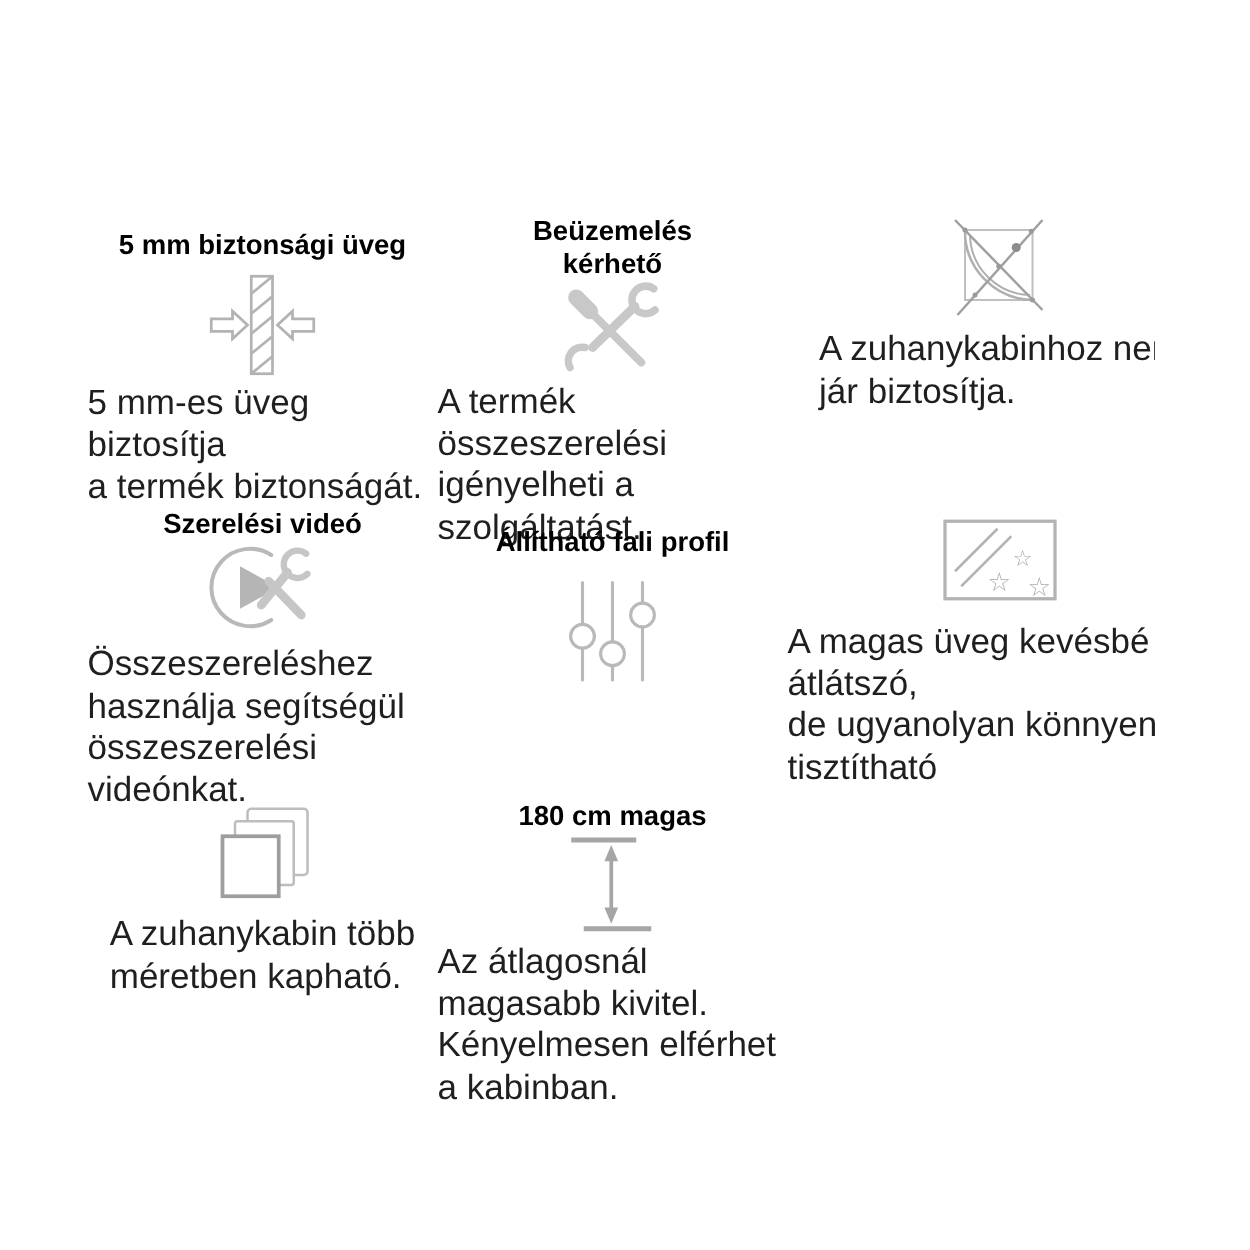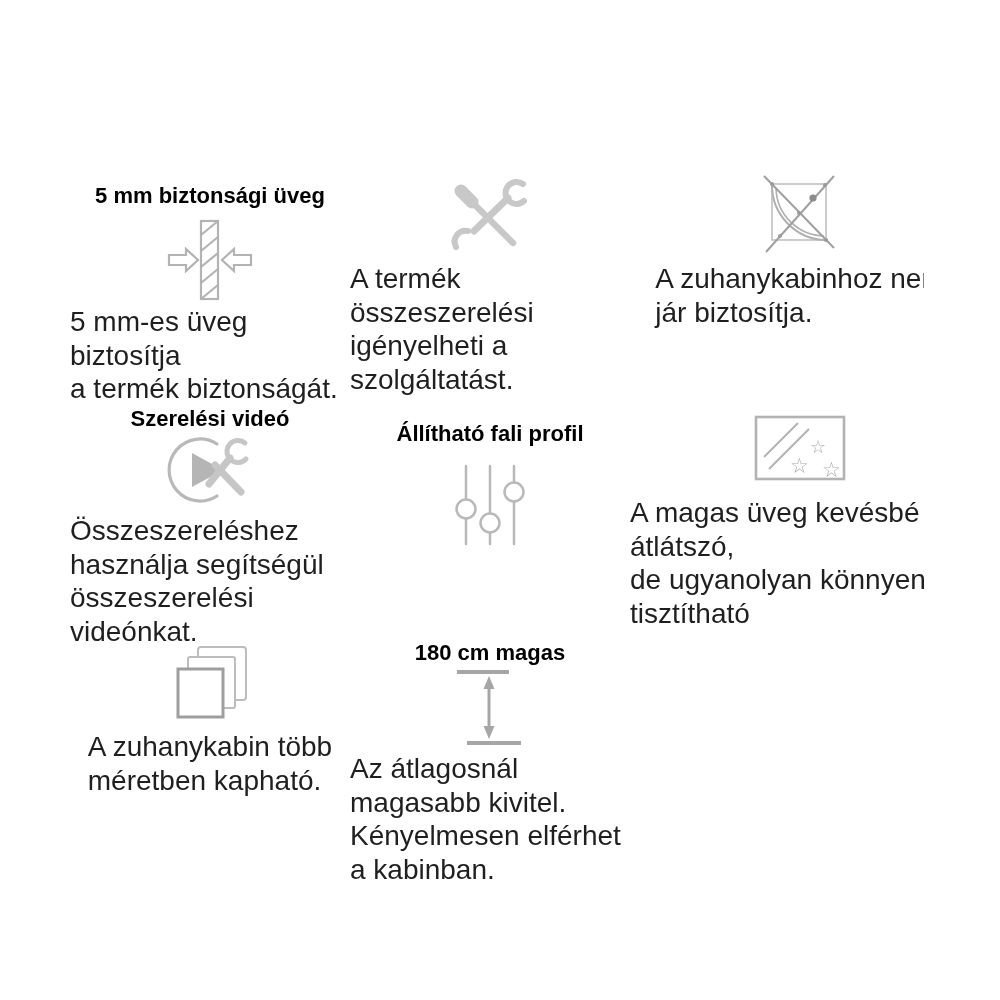--- a/index.html
+++ b/index.html
@@ -45,20 +45,22 @@
             <polygon points="4,36 21,36 21,30 33,41 21,52 21,46 4,46" fill="#ffffff"></polygon>
             <polygon points="86,36 69,36 69,30 57,41 69,52 69,46 86,46" fill="#ffffff"></polygon>
           </g>
         </svg>
       </div>
       <div class="desc">5 mm-es üveg biztosítja
 a termék biztonságát.</div>
     </div>
 
     <div class="cell">
+      <div class="title">Beüzemelés
+kérhető</div>
       <div class="icon-box">
         <svg width="86" height="76" viewBox="0 0 86 76">
           <g stroke="#c8c8c8" fill="none" stroke-linecap="round">
             <path d="M 76,7 A 11,11 0 1 0 77,24" stroke-width="6"></path>
             <line x1="61" y1="21" x2="27" y2="54" stroke-width="7"></line>
             <path d="M 9,70 A 11,11 0 0 1 21,54" stroke-width="6"></path>
             <line x1="14" y1="14" x2="25" y2="25" stroke-width="13"></line>
             <line x1="26" y1="26" x2="66" y2="66" stroke-width="6.5"></line>
           </g>
         </svg>

